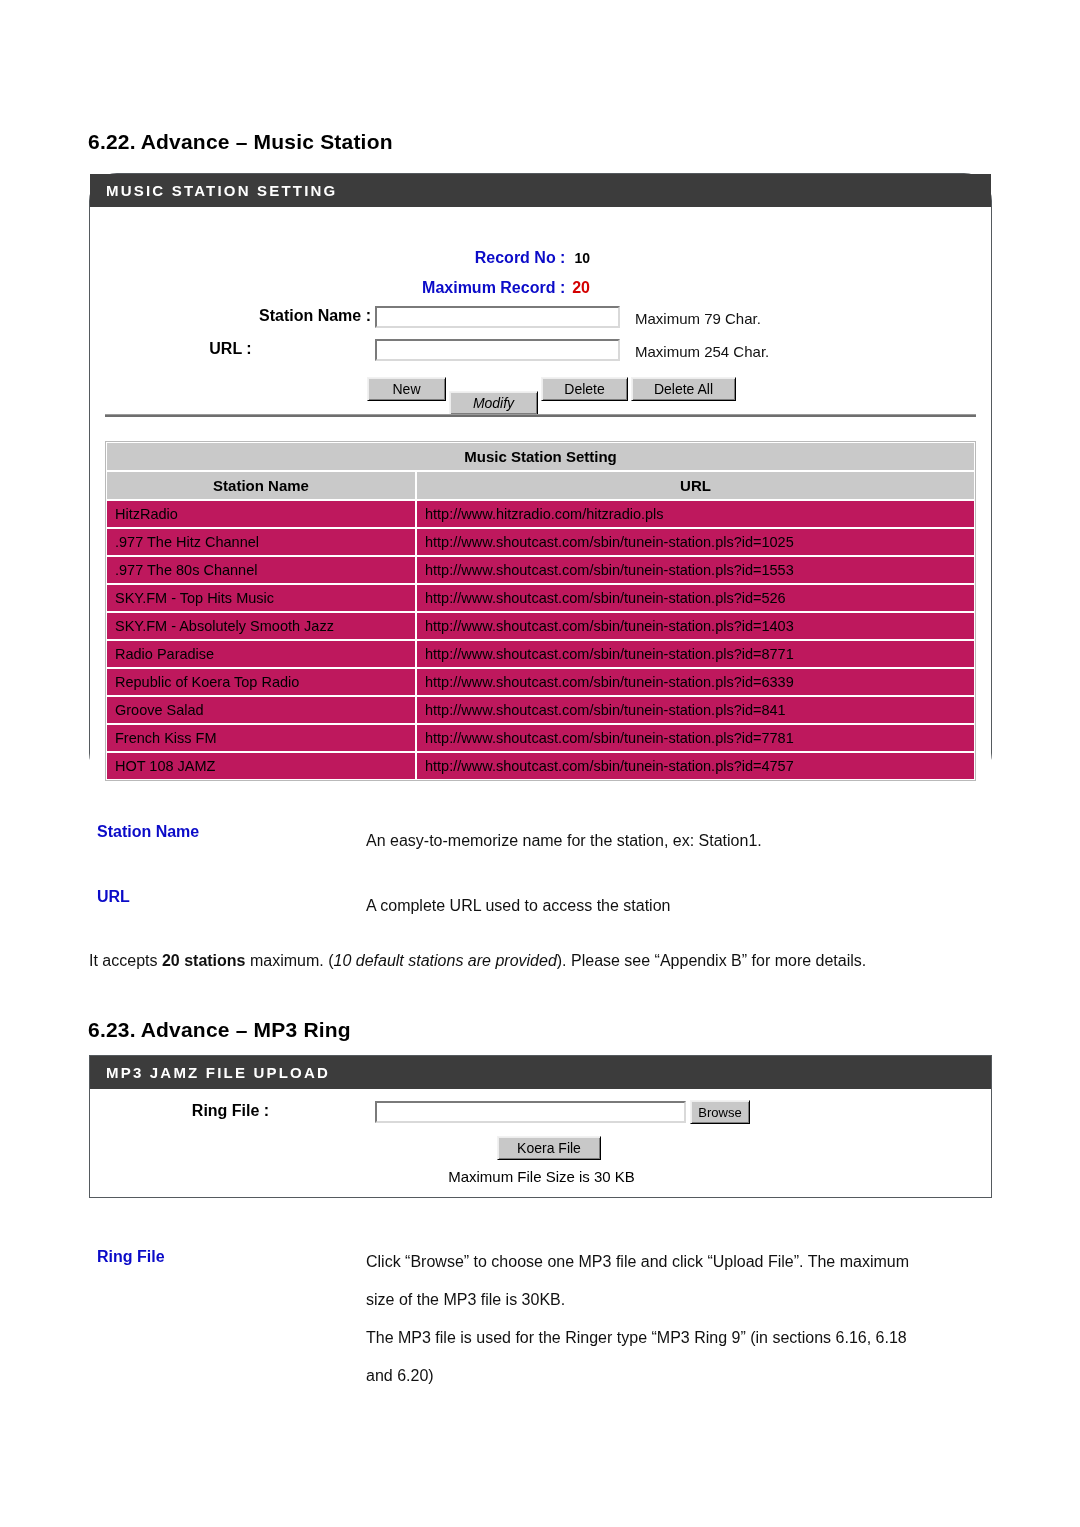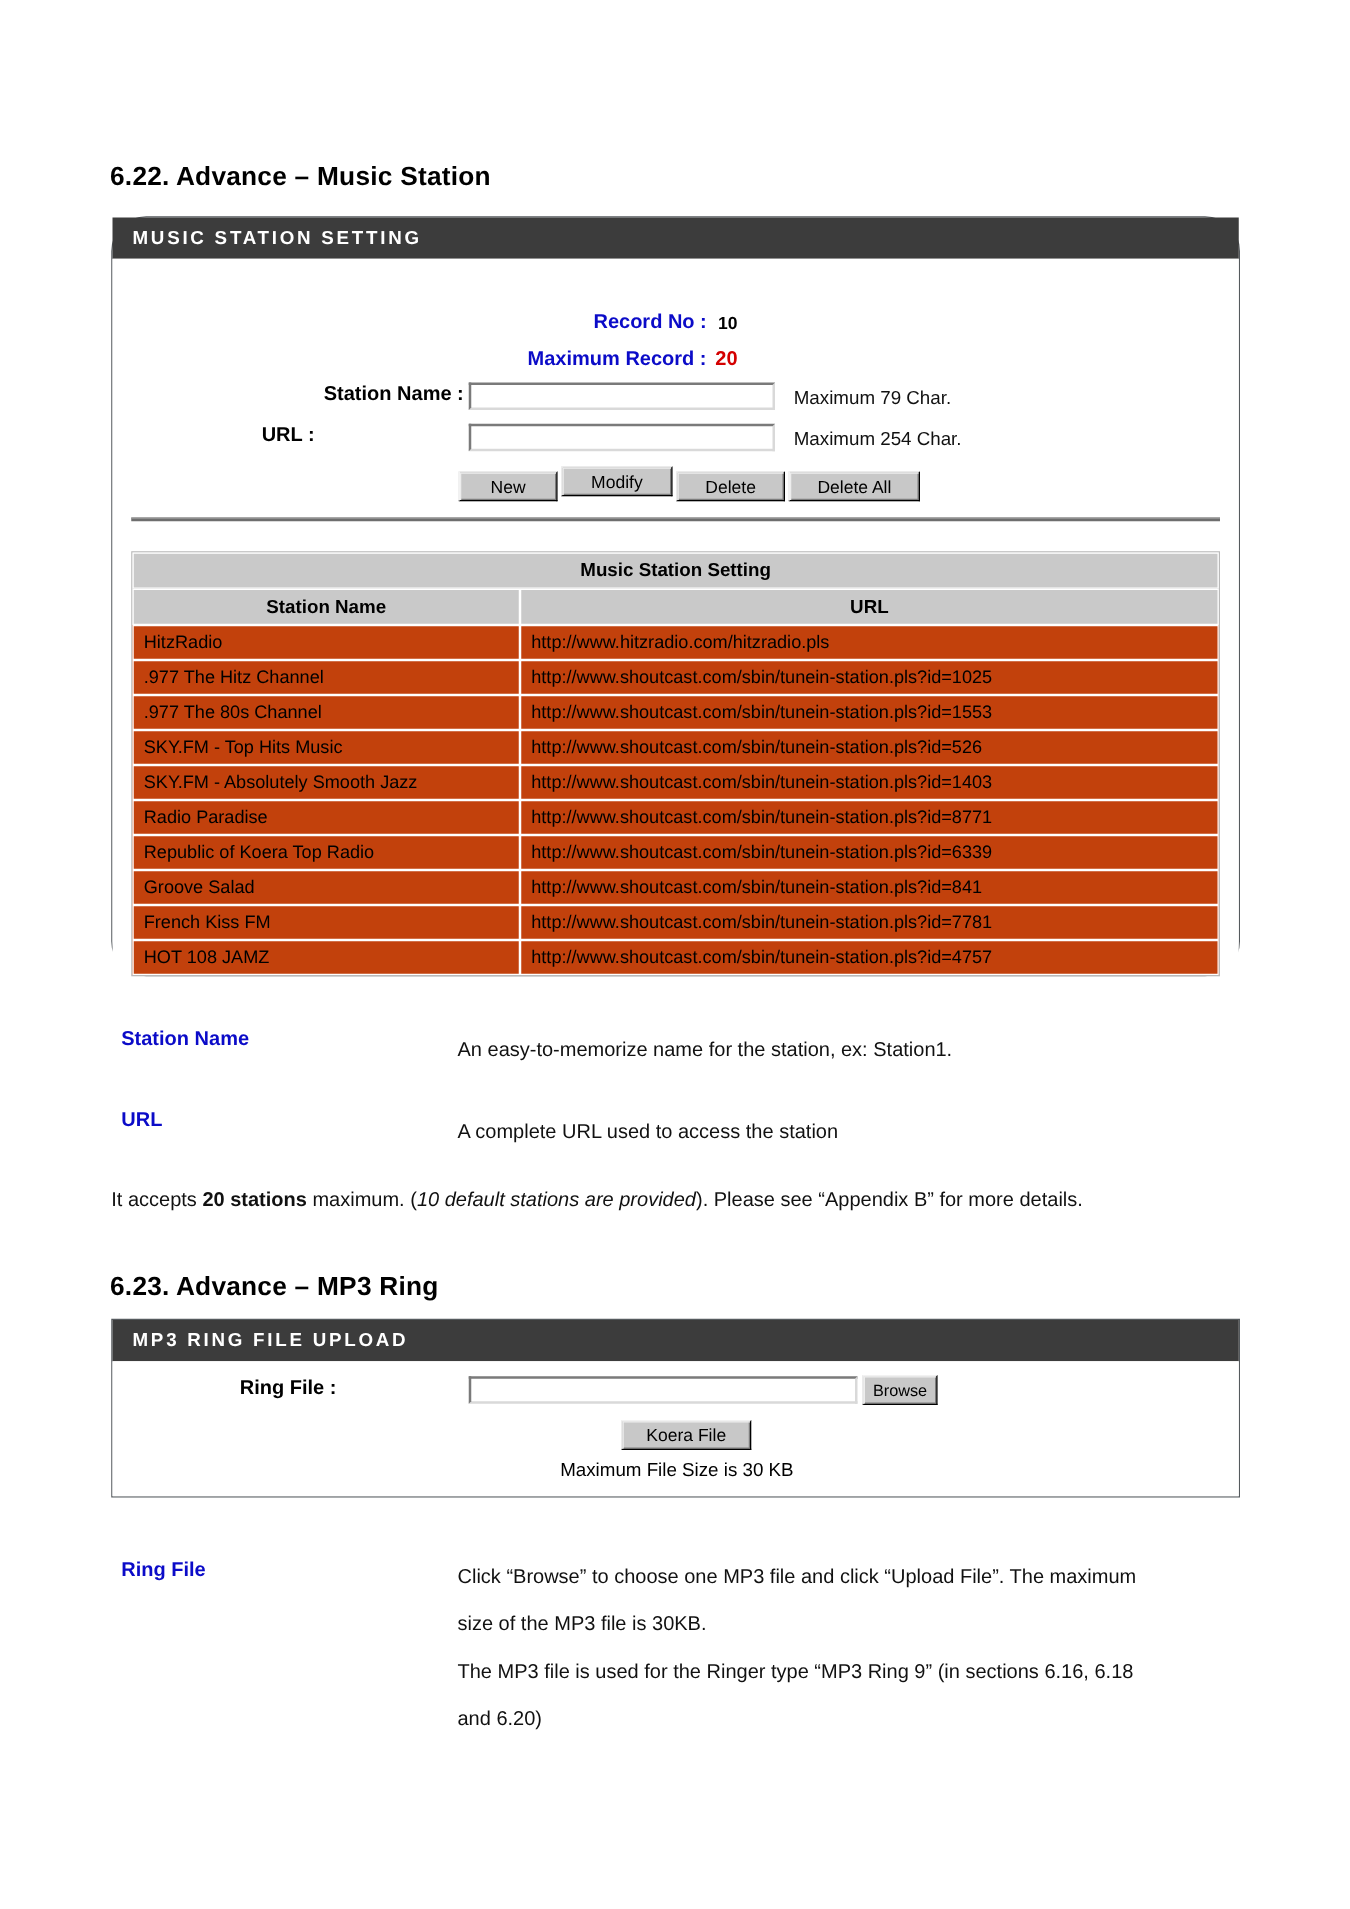--- a/index.html
+++ b/index.html
@@ -138,21 +138,21 @@
   .dtable .hcell {
     background: #c9c9c9;
     border: 1px solid #ffffff;
     font-size: 15px;
     font-weight: bold;
     text-align: center;
     padding: 5px 0;
     box-sizing: border-box;
   }
   .dtable .cell {
-    background: #c2410c;
+    background: #be185d;
     border: 1px solid #ffffff;
     font-size: 14.5px;
     text-align: left;
     padding: 5px 0 5px 8px;
     box-sizing: border-box;
     white-space: nowrap;
   }
 
   
   .def-term {
@@ -216,21 +216,21 @@
       <input class="textbox" type="text" style="position: absolute; left: 285px; top: 99px; width: 245px;" value="">
       <span class="hint" style="position:absolute; left:536px; top:103px;">Maximum 79 Char.</span>
 
       <div class="frow" style="left:0px; top:133px; width:281px; justify-content:center;">
         <span class="flabel">URL :</span>
       </div>
       <input class="textbox" type="text" style="position: absolute; left: 285px; top: 132px; width: 245px;" value="">
       <span class="hint" style="position:absolute; left:536px; top:136px;">Maximum 254 Char.</span>
 
       <button class="btn" style="position:absolute; left:277px; top:170px; width:79px;">New</button>
-      <button class="btn" style="position:absolute; left:359px; top:166px; width:89px;">Modify</button>
+      <button class="btn" style="position:absolute; left:359px; top:184px; width:89px;font-style:italic;">Modify</button>
       <button class="btn" style="position:absolute; left:451px; top:170px; width:87px;">Delete</button>
       <button class="btn" style="position:absolute; left:541px; top:170px; width:105px;">Delete All</button>
 
       <div class="hr-sep" style="left:15px; top:207px; width:871px;"></div>
 
       <table class="dtable" style="left:15px; top:234px; width:871px;">
         <tbody>
           <tr>
             <td class="caption-cell" colspan="2">Music Station Setting</td>
           </tr>
@@ -294,21 +294,21 @@
   <div class="body-para" style="left:89px; top:952px;">
     <span>It accepts </span><b>20 stations</b><span> maximum. (</span><i>10 default stations are provided</i><span>). Please see “Appendix B” for more details.</span>
   </div>
 
   <div class="section-heading" style="left:88px; top:1018px;">
     <span class="num">6.23.</span><span>Advance – MP3 Ring</span>
   </div>
 
   <div class="panel" style="left:89px; top:1055px; width:903px; height:143px;">
 
-    <div class="panel-title">MP3 RING FILE UPLOAD</div>
+    <div class="panel-title">MP3 JAMZ FILE UPLOAD</div>
 
     <div class="panel-body" style="height:108px;">
 
       <div class="frow" style="left:0px; top:13px; width:281px; justify-content:center;">
         <span class="flabel">Ring File :</span>
       </div>
       <input class="textbox" type="text" style="position: absolute; left: 285px; top: 12px; width: 311px;" value="">
       <button class="btn" style="position:absolute; left:600px; top:11px; width:60px; font-size:13px;">Browse</button>
 
       <button class="btn" style="position:absolute; left:407px; top:47px; width:104px;">Koera File</button>

